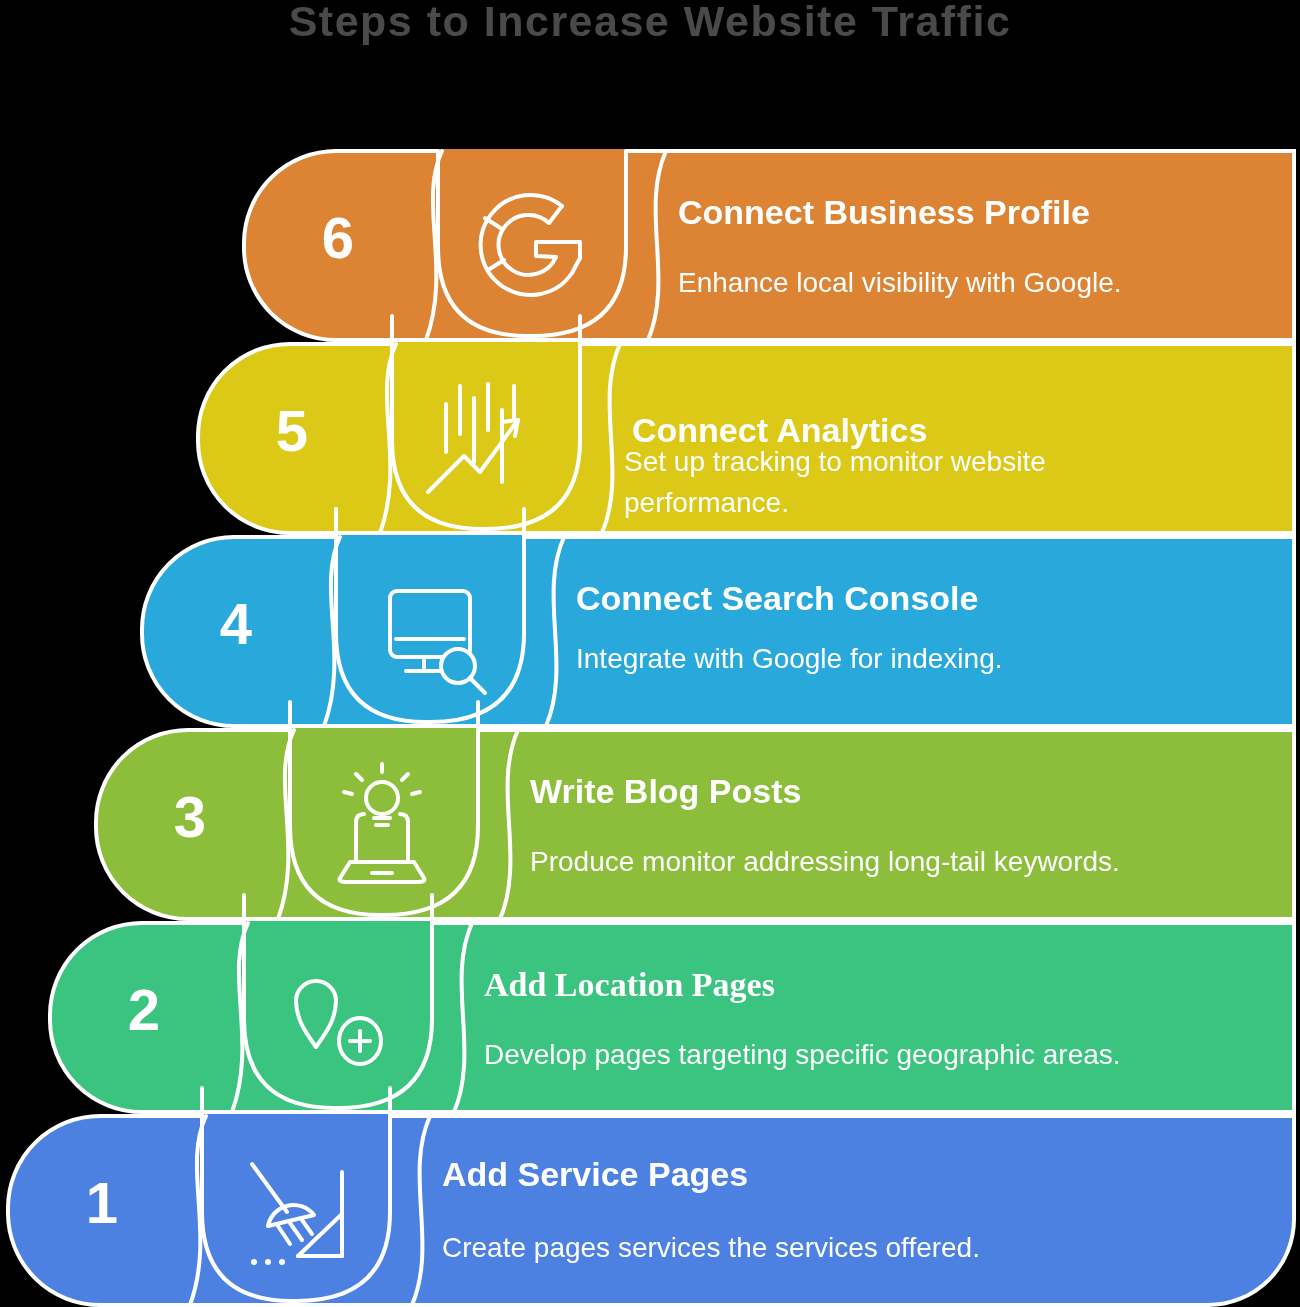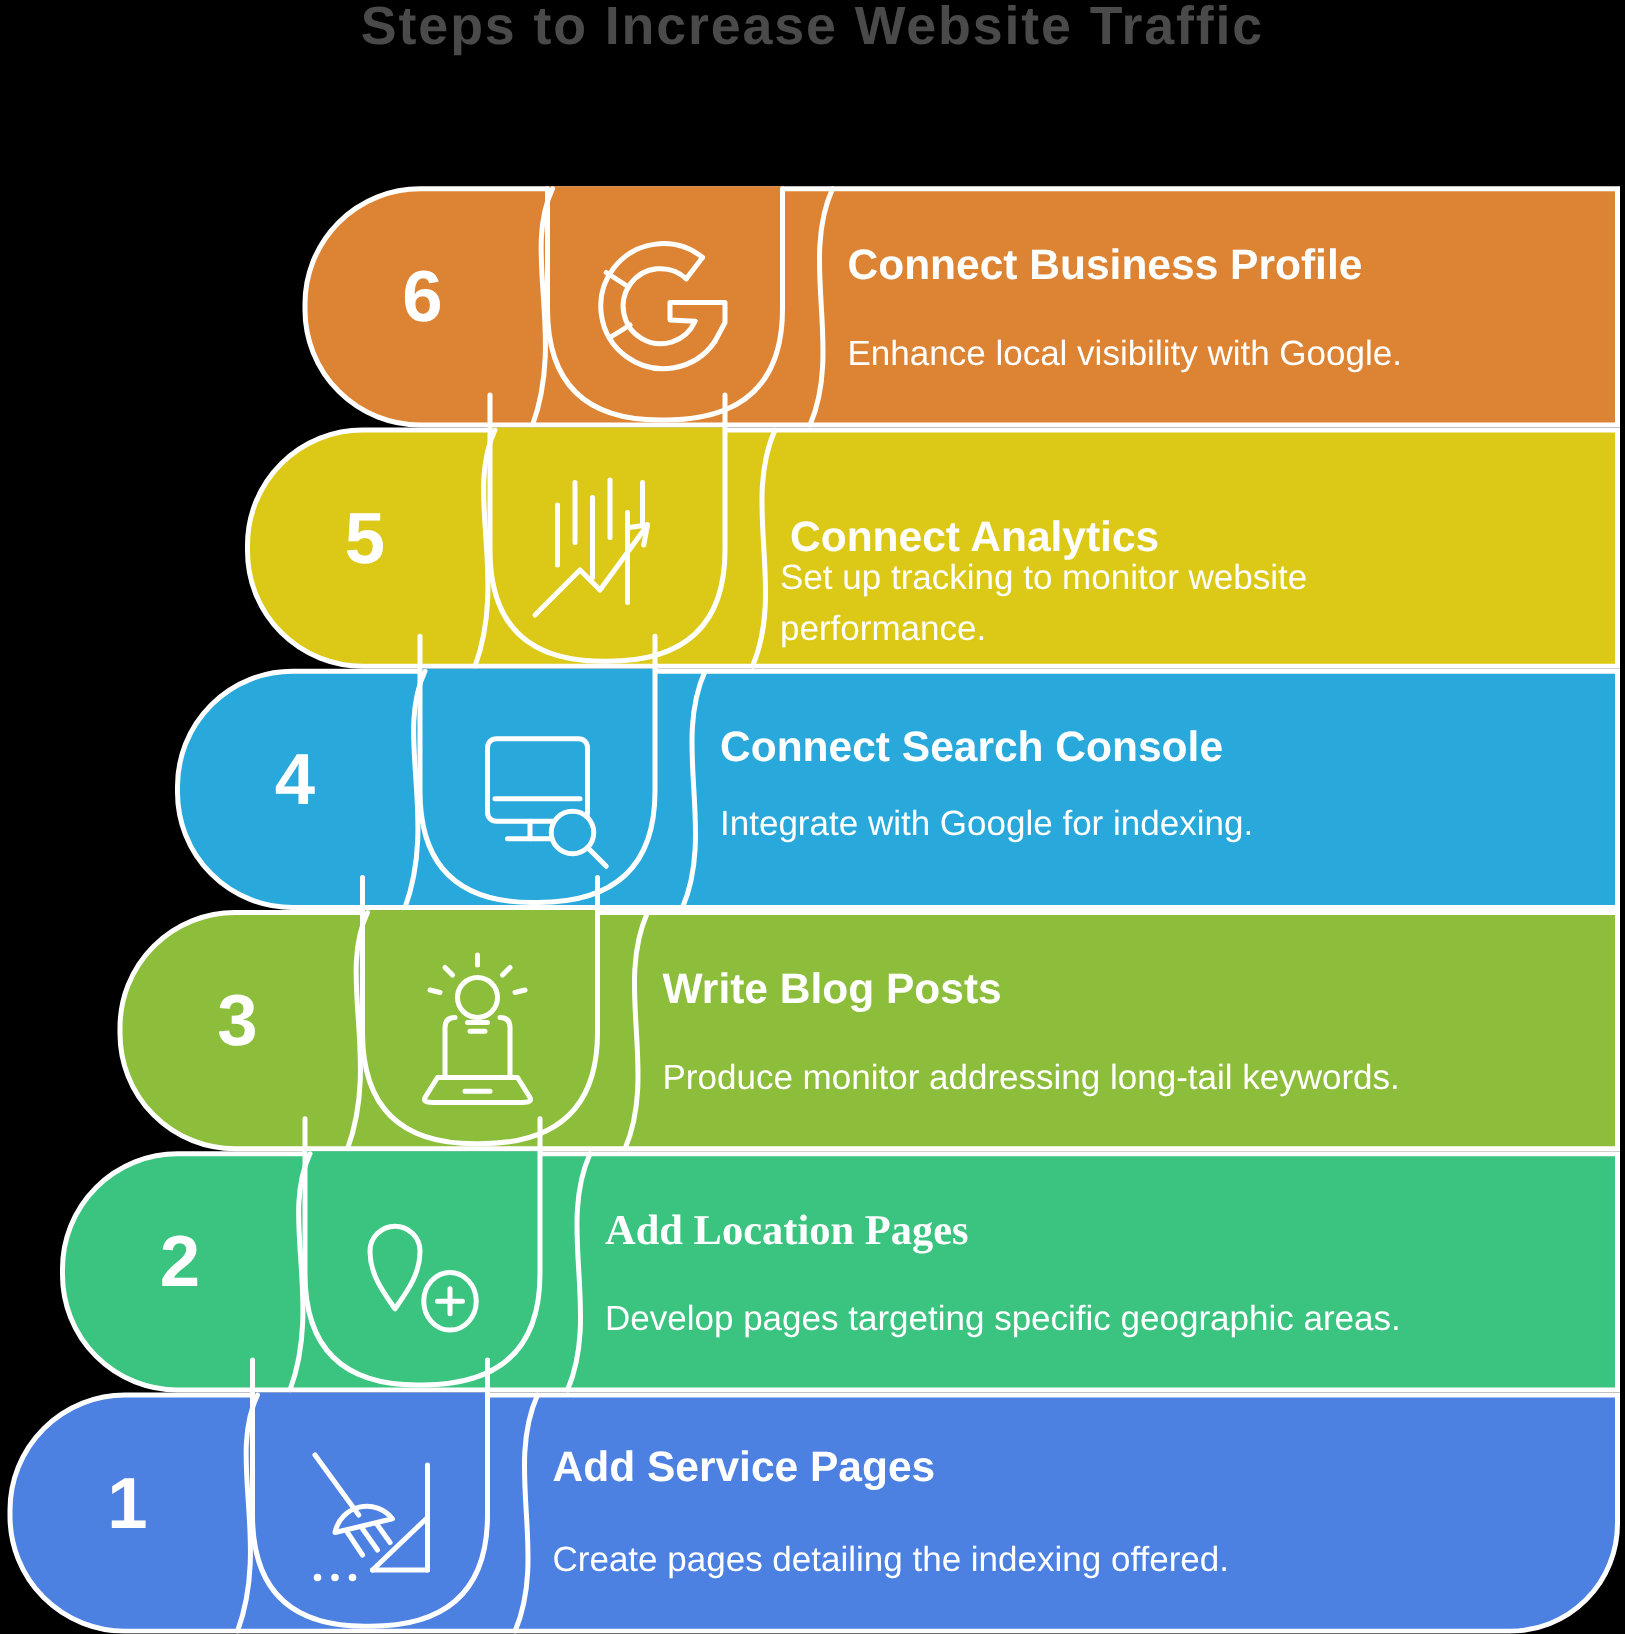--- a/index.html
+++ b/index.html
@@ -146,15 +146,15 @@
       <circle cx="248" cy="148" r="3" fill="#fff" stroke="none"></circle>
       <circle cx="262" cy="148" r="3" fill="#fff" stroke="none"></circle>
       <circle cx="276" cy="148" r="3" fill="#fff" stroke="none"></circle>
       <path d="M 336,58 L 336,142"></path>
       <path d="M 336,142 L 292,142"></path>
       <path d="M 336,100 L 292,142"></path>
     </g>
   </svg>
   <div class="row-text step-num" style="left:54px;top:1174px;">1</div>
   <div class="row-text step-title" style="left:442px;top:1155px;text-align:right;">Add Service Pages</div>
-  <div class="row-text step-desc" style="left:442px;top:1228px;max-width:740px;">Create pages detailing the indexing offered.</div>
+  <div class="row-text step-desc" style="left:442px;top:1228px;max-width:740px;">Create pages services the services offered.</div>
 
 </div>
 
 </body></html>

